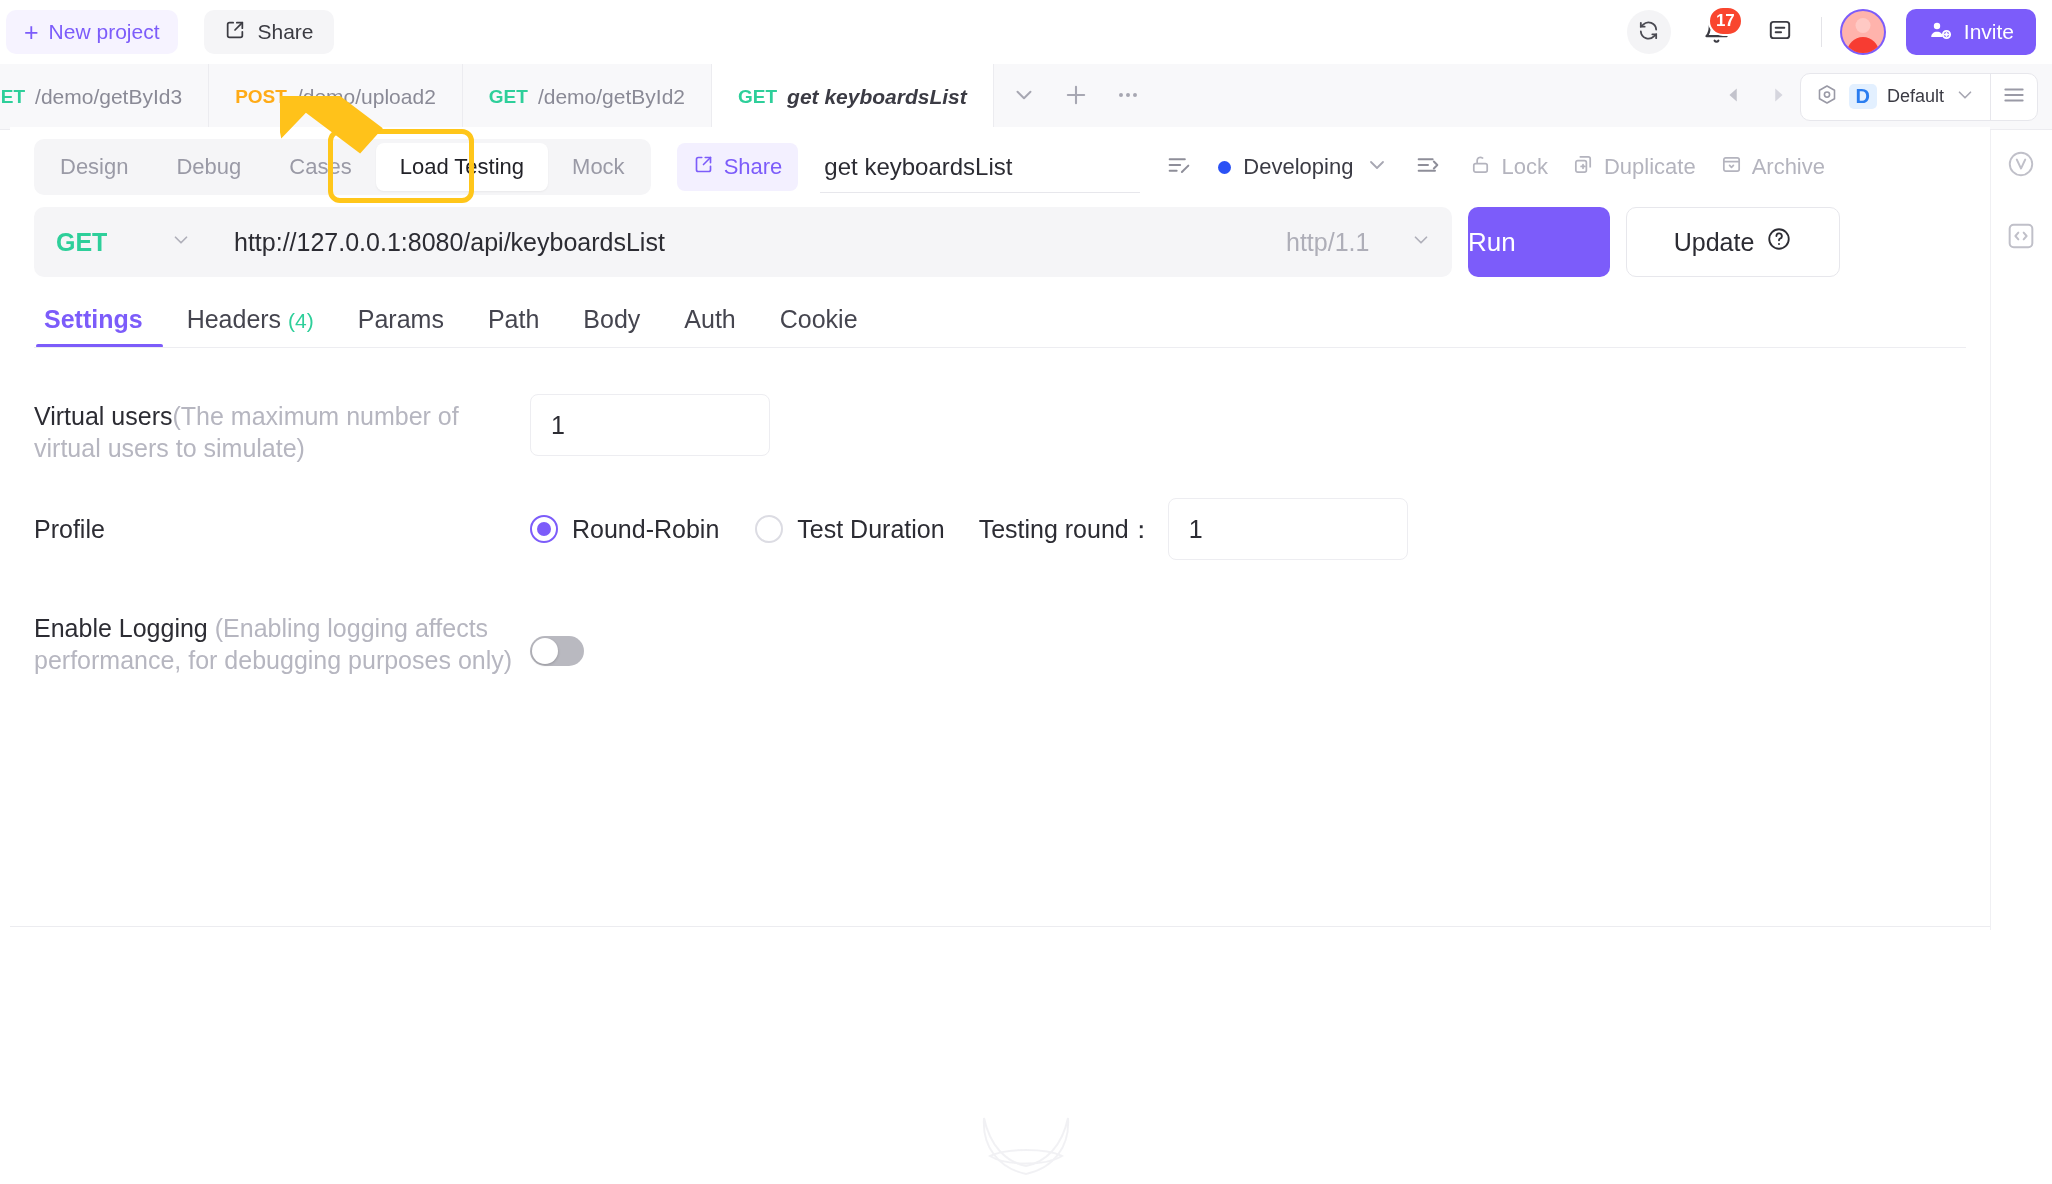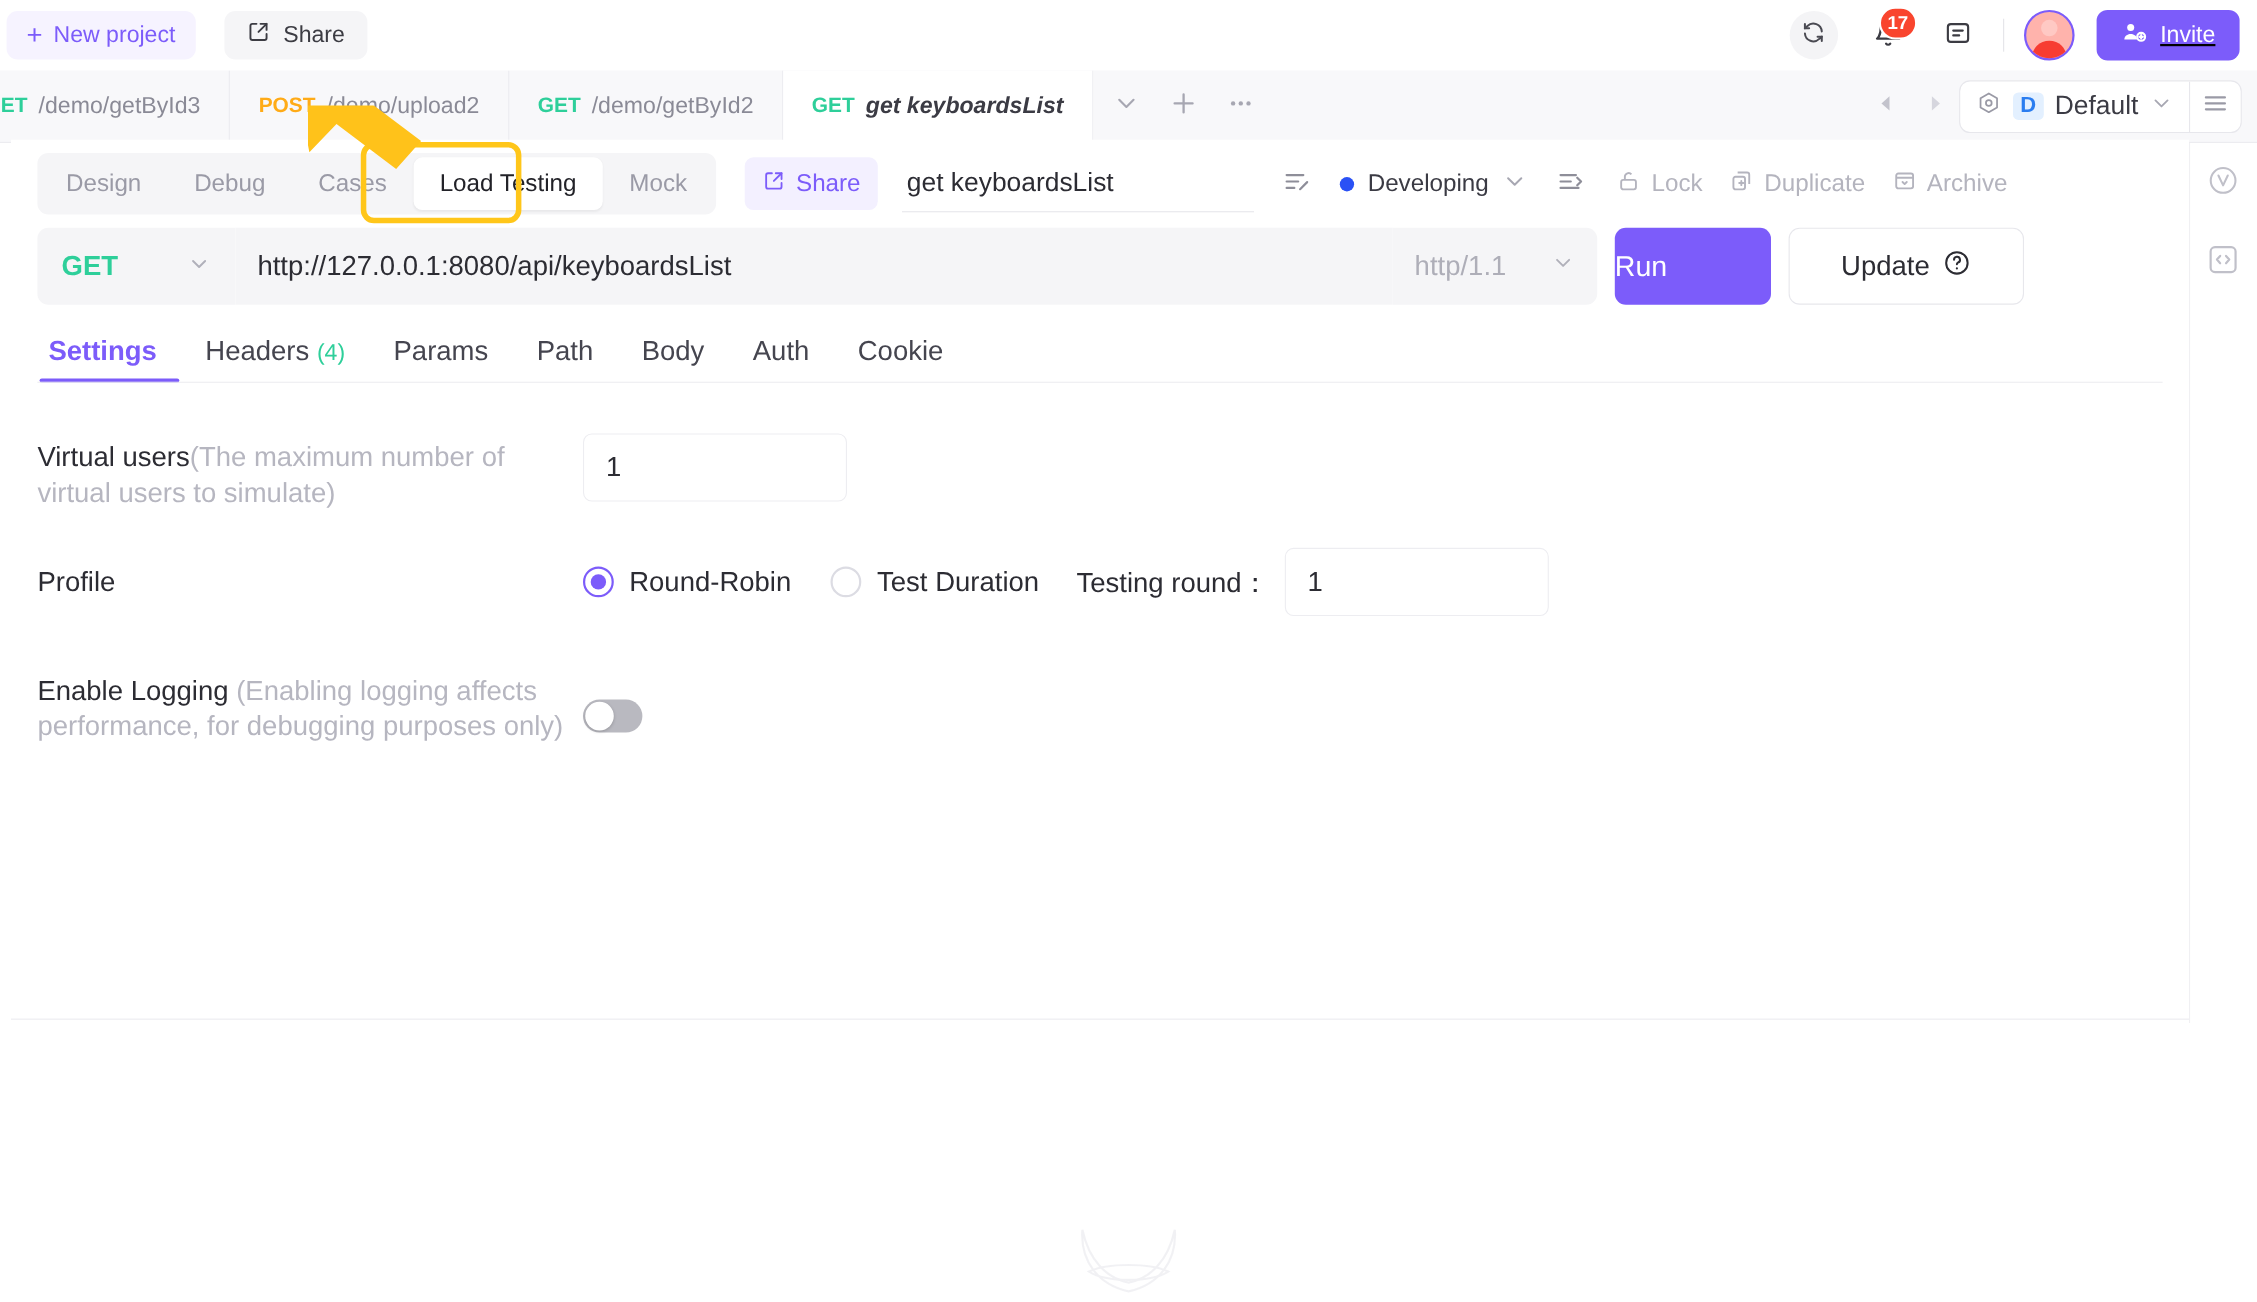--- a/index.html
+++ b/index.html
@@ -24,21 +24,21 @@
     color:#7c5cfa; font-size:21px; cursor:pointer;
   }
   .btn-newproject .plus { font-size:25px; line-height:1; font-weight:400; }
   .btn-share-top {
     margin-left: 26px; height:44px; padding:0 20px;
     display:flex; align-items:center; gap:12px;
     background:#f5f5f7; border-radius:10px;
     color:#3c3c43; font-size:21px; cursor:pointer;
   }
   .topbar-right {
-    margin-left:auto; display:flex; align-items:center; gap:0; padding-right:16px;text-decoration:underline;
+    margin-left:auto; display:flex; align-items:center; gap:0; padding-right:16px;
   }
   .icon-circle {
     width:44px; height:44px; border-radius:50%; background:#f4f4f6;
     display:flex; align-items:center; justify-content:center; cursor:pointer;
   }
   .bell-wrap { position:relative; width:56px; height:44px; display:flex; align-items:center; justify-content:center; cursor:pointer; margin-left:18px;}
   .badge {
     position:absolute; top:-4px; right:2px;
     min-width:30px; height:30px; padding:0 6px;
     background:#f9452e; color:#fff; border-radius:15px;
@@ -89,21 +89,21 @@
   .navarrow { width:44px;height:66px;display:flex;align-items:center;justify-content:center;cursor:pointer;color:#c3c3cc;}
   .envbox {
     display:flex; align-items:stretch; height:48px;
     border:1px solid #e7e7ec; border-radius:10px; background:#fff; overflow:hidden;
   }
   .envmain { display:flex; align-items:center; gap:10px; padding:0 14px; cursor:pointer; }
   .envbadge {
     background:#e3f0ff; color:#2a7df0; font-weight:700; font-size:20px;
     padding:1px 7px; border-radius:5px;
   }
-  .envname { font-size:24px; color:#3b3b44; }
+  .envname { font-size:18px; color:#3b3b44; }
   .envsplit { width:1px; background:#e7e7ec; }
   .envmenu { width:46px; display:flex;align-items:center;justify-content:center;cursor:pointer;color:#9a9aa6;}
 
   
   .content {
     position:absolute; left:10px; top:127px; width:1980px; height:800px;
     background:#ffffff;
     border-bottom:1px solid #ececf0;
   }
 

